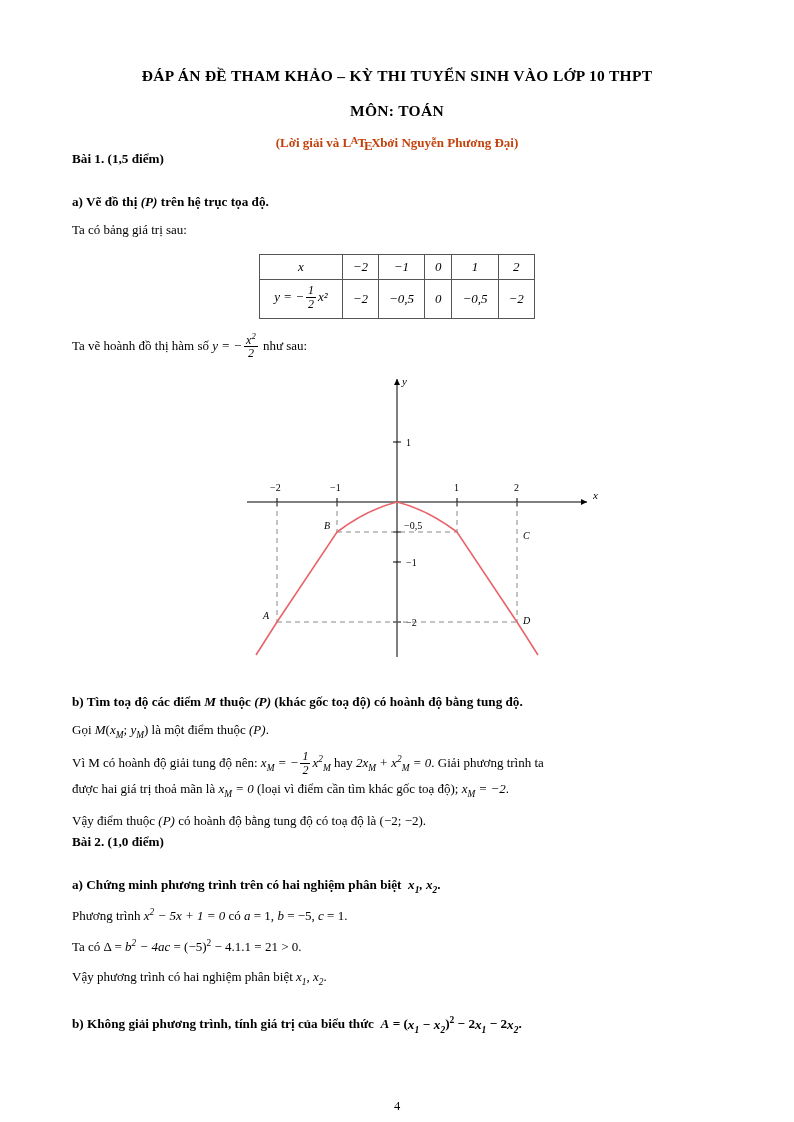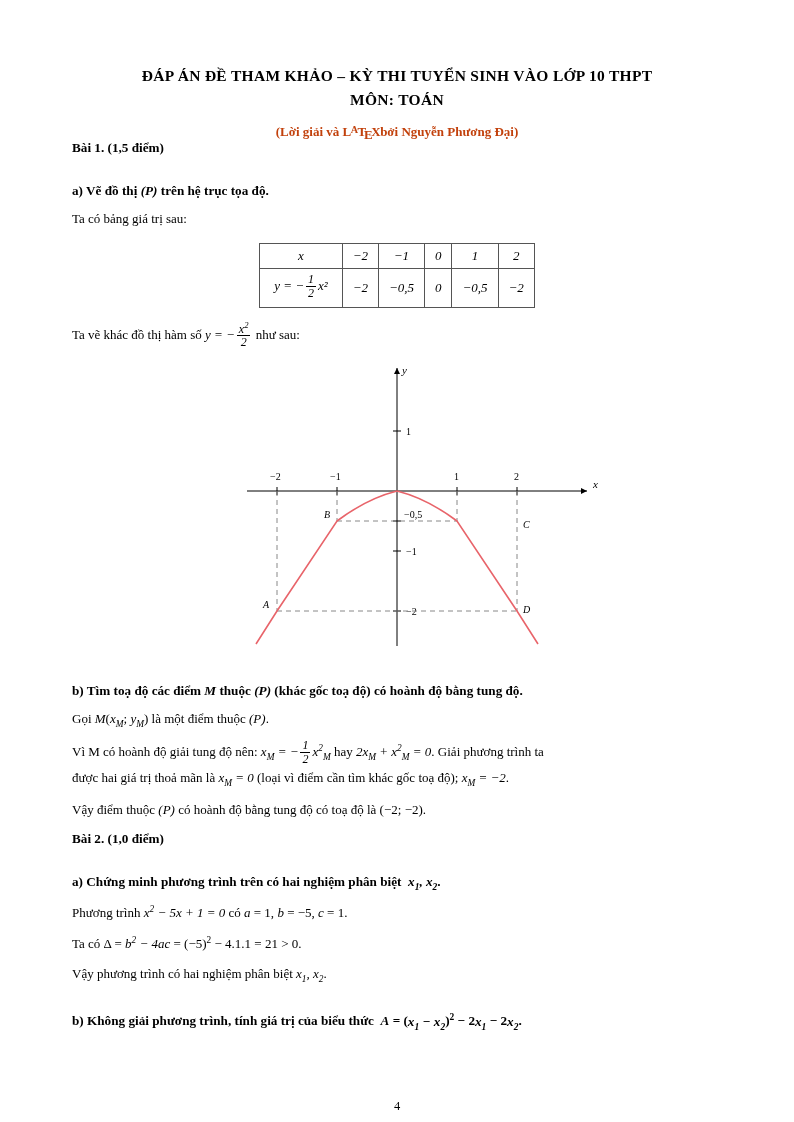--- a/index.html
+++ b/index.html
@@ -28,21 +28,21 @@
     top: 64px;
     width: 650px;
   }
   .title {
     text-align: center;
     font-weight: bold;
     font-size: 15.5px;
     letter-spacing: 0.3px;
     line-height: 1.55;
   }
-  .title .l2 { display: block; }
+  .title .l2 { display: block; margin-top: 11px; }
   .credit {
     text-align: center;
     color: #c2410c;
     font-weight: bold;
     font-size: 13px;
     margin-top: 12px;
   }
   .latex {
     font-family: "Liberation Serif", serif;
     letter-spacing: -0.5px;
@@ -156,21 +156,21 @@
           <td>−0,5</td>
           <td>0</td>
           <td>−0,5</td>
           <td>−2</td>
         </tr>
       </tbody>
         </table>
     </div>
 
     <p class="para" style="margin-top:14px;">
-      <span>Ta vẽ khác đồ thị hàm số </span><span class="it">y = −<span class="frac"><span class="num">x<sup>2</sup></span><span class="den">2</span></span></span><span> như sau:</span>
+      <span>Ta vẽ hoành đồ thị hàm số </span><span class="it">y = −<span class="frac"><span class="num">x<sup>2</sup></span><span class="den">2</span></span></span><span> như sau:</span>
     </p>
 
     <div class="graph-wrap">
       <svg width="420" height="300" viewBox="0 0 420 300">
         <defs>
           <marker id="arr" markerWidth="8" markerHeight="8" refX="6" refY="3" orient="auto">
             <path d="M0,0 L6,3 L0,6 z" fill="#000"></path>
           </marker>
         </defs>
 
@@ -218,21 +218,21 @@
     <p class="para">Gọi <span class="it">M</span>(<span class="it">x<sub>M</sub></span>; <span class="it">y<sub>M</sub></span>) là một điểm thuộc <span class="it">(P)</span>.</p>
 
     <p class="para">
       <span>Vì M có hoành độ giải tung độ nên: </span><span class="it">x<sub>M</sub> = −<span class="frac"><span class="num">1</span><span class="den">2</span></span>x<sup>2</sup><sub>M</sub></span> hay <span class="it">2x<sub>M</sub> + x<sup>2</sup><sub>M</sub> = 0</span>. Giải phương trình ta
     </p>
 
     <p class="para" style="margin-top:2px;">được hai giá trị thoả mãn là <span class="it">x<sub>M</sub> = 0</span> (loại vì điểm cần tìm khác gốc toạ độ); <span class="it">x<sub>M</sub> = −2</span>.</p>
 
     <p class="para">Vậy điểm thuộc <span class="it">(P)</span> có hoành độ bằng tung độ có toạ độ là (−2; −2).</p>
 
-    <div class="sec" style="margin-top:12px;">Bài 2. (1,0 điểm)</div>
+    <div class="sec" style="margin-top:4px;">Bài 2. (1,0 điểm)</div>
 
     <div class="subq">a) Chứng minh phương trình trên có hai nghiệm phân biệt &nbsp;<span class="it">x<sub>1</sub>, x<sub>2</sub></span>.</div>
 
     <p class="para">Phương trình <span class="it">x<sup>2</sup> − 5x + 1 = 0</span> có <span class="it">a</span> = 1, <span class="it">b</span> = −5, <span class="it">c</span> = 1.</p>
 
     <p class="para">Ta có Δ = <span class="it">b<sup>2</sup> − 4ac</span> = (−5)<sup>2</sup> − 4.1.1 = 21 &gt; 0.</p>
 
     <p class="para">Vậy phương trình có hai nghiệm phân biệt <span class="it">x<sub>1</sub>, x<sub>2</sub></span>.</p>
 
     <div class="subq">b) Không giải phương trình, tính giá trị của biểu thức &nbsp;<span class="it">A</span> = (<span class="it">x<sub>1</sub> − x<sub>2</sub></span>)<sup>2</sup> − 2<span class="it">x<sub>1</sub></span> − 2<span class="it">x<sub>2</sub></span>.</div>

